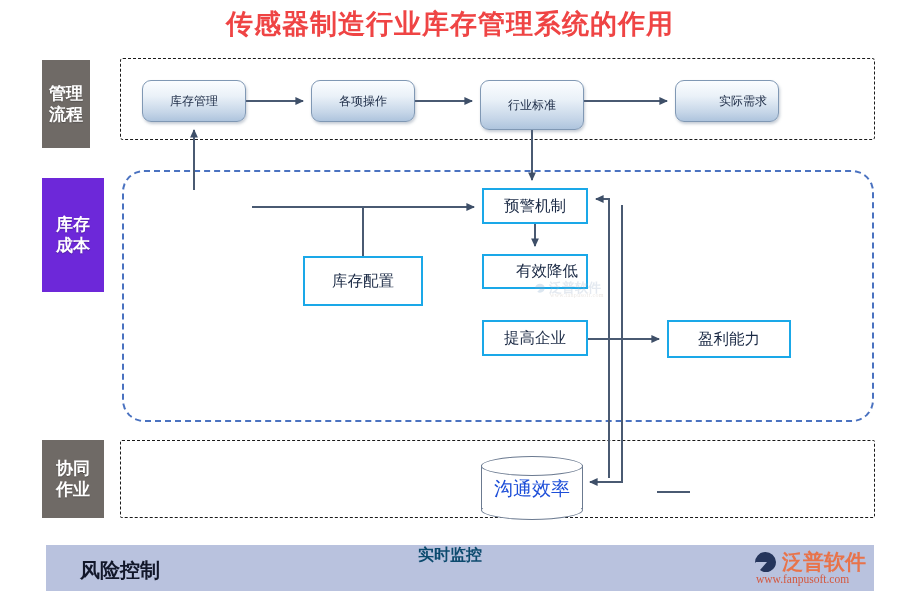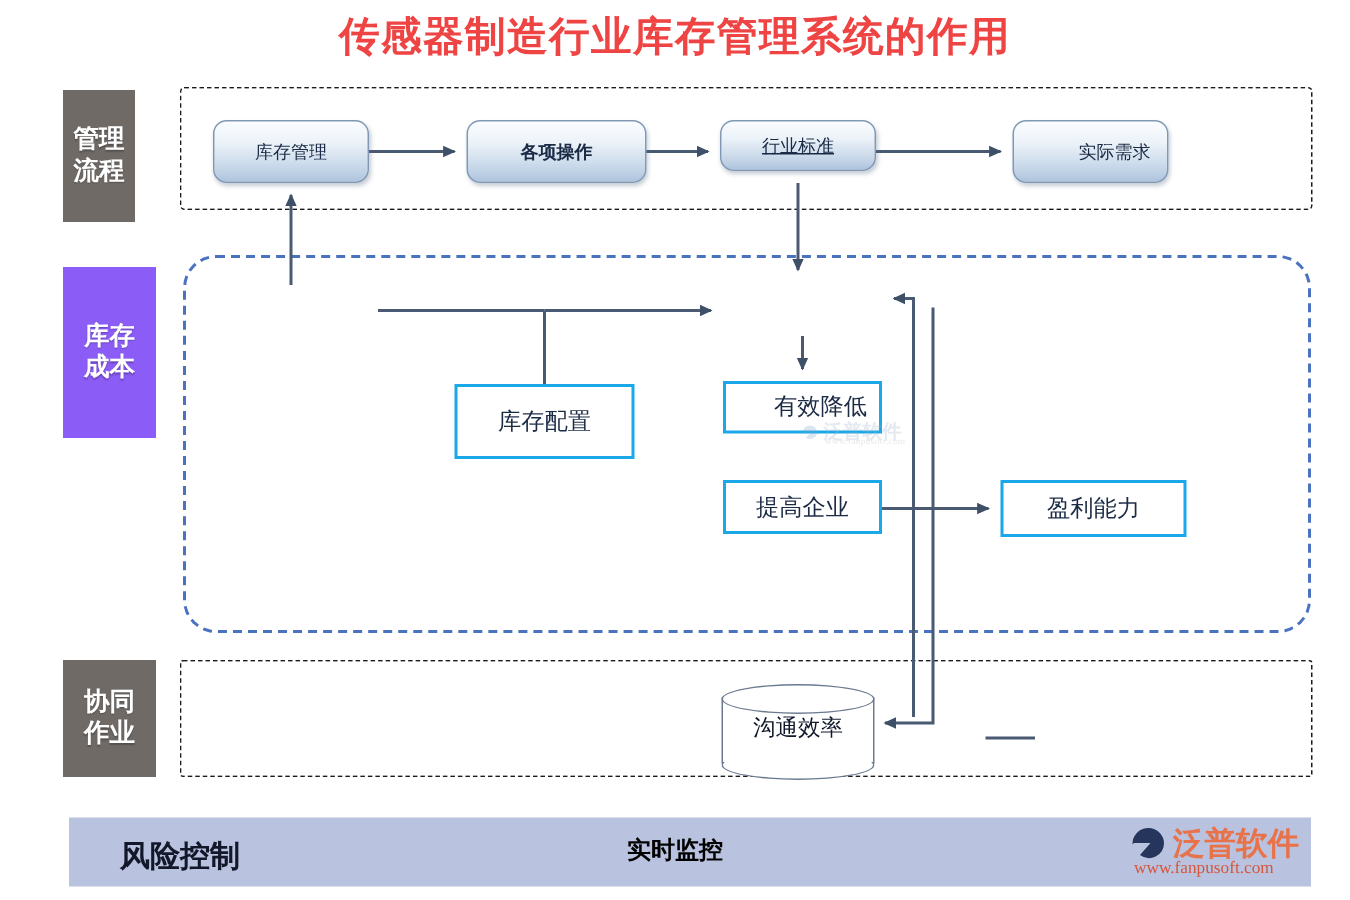--- a/index.html
+++ b/index.html
@@ -28,21 +28,21 @@
     display:flex;align-items:center;justify-content:center;
     text-align:center;
     color:#ffffff;
     font-weight:bold;
     font-size:17px;
     line-height:1.25;
     font-family:"DejaVu Serif","Liberation Serif",serif;
     text-shadow:0 1px 1px rgba(0,0,0,.25);
   }
   .band-gray{background:#6f6a66;}
-  .band-lav{background:#8b5cf6;}
+  .band-lav{background:#6d28d9;}
 
   #band-manage{left:42px;top:60px;width:48px;height:88px;}
   #band-cost{left:42px;top:178px;width:62px;height:114px;}
   #band-collab{left:42px;top:440px;width:62px;height:78px;}
 
   
   .zone{position:absolute;box-sizing:border-box;}
   #zone-top{
     left:120px;top:58px;width:755px;height:82px;
     border:1.6px dashed #1a1a1a;
@@ -65,22 +65,22 @@
     display:flex;align-items:center;justify-content:center;
     background:linear-gradient(to bottom,#fbfdff 0%,#eaf1f8 38%,#c6d6e8 78%,#aec4dd 100%);
     border:1px solid #8098b4;
     border-radius:9px;
     box-shadow:1px 2px 3px rgba(90,110,135,.35);
     font-size:12px;color:#1b2a45;
     font-family:"DejaVu Serif","Liberation Serif",serif;
     white-space:nowrap;
   }
   #p1{left:142px;top:80px;width:104px;height:42px;}
-  #p2{left:311px;top:80px;width:120px;height:42px;font-weight:bold;}
-  #p3{left:480px;top:80px;width:104px;height:34px;text-decoration:underline;}
+  #p2{left:311px;top:80px;width:104px;height:42px;}
+  #p3{left:480px;top:80px;width:104px;height:50px;}
   #p4{left:675px;top:80px;width:104px;height:42px;padding-left:32px;}
 
   
   .cbox{
     position:absolute;box-sizing:border-box;
     display:flex;align-items:center;justify-content:center;
     background:#ffffff;
     border:2.4px solid #1aa8e8;
     font-size:15.5px;color:#1b2a45;
     font-family:"DejaVu Serif","Liberation Serif",serif;
@@ -108,42 +108,42 @@
     background:#ffffff;
   }
   #cyl .cyl-bot{
     position:absolute;left:0;top:44px;width:100px;height:18px;
     border:1.4px solid #6b7a90;border-radius:50%;
     background:#ffffff;
     clip-path:inset(40% 0 0 0);
   }
   #cyl .cyl-label{
     position:absolute;left:0;top:20px;width:102px;
-    text-align:center;font-size:15px;color:#0f172a;
+    text-align:center;font-size:19px;color:#1d4ed8;
     font-family:"DejaVu Serif","Liberation Serif",serif;
     white-space:nowrap;
   }
 
   
   #wires{position:absolute;left:0;top:0;width:900px;height:600px;pointer-events:none;}
 
   
   #footer{
     position:absolute;left:46px;top:545px;width:828px;height:46px;
     background:#b9c2de;
   }
   #footer .f-risk{
     position:absolute;left:34px;top:12px;
     font-size:20px;font-weight:bold;color:#12172a;
     font-family:"DejaVu Serif","Liberation Serif",serif;
     white-space:nowrap;
   }
   #footer .f-monitor{
-    position:absolute;left:372px;top:12px;
-    font-size:16px;font-weight:bold;color:#000000;
+    position:absolute;left:372px;top:0;
+    font-size:16px;font-weight:bold;color:#0c4a6e;
     font-family:"DejaVu Serif","Liberation Serif",serif;
     white-space:nowrap;
   }
 
   
   #logo{position:absolute;left:752px;top:547px;width:142px;height:42px;}
   #logo .mark{position:absolute;left:0;top:4px;width:28px;height:24px;}
   #logo .brand{
     position:absolute;left:30px;top:1px;
     font-size:21px;font-weight:bold;color:#e8734a;
@@ -239,20 +239,21 @@
       <line x1="657" y1="492" x2="690" y2="492"></line>
     </g>
   </svg>
 
   <div class="pbox" id="p1">库存管理</div>
   <div class="pbox" id="p2">各项操作</div>
   <div class="pbox" id="p3">行业标准</div>
   <div class="pbox" id="p4">实际需求</div>
 
   <div class="cbox" id="c-config">库存配置</div>
+  <div class="cbox" id="c-warning">预警机制</div>
   <div class="cbox" id="c-reduce">有效降低</div>
   <div class="cbox" id="c-improve">提高企业</div>
   <div class="cbox" id="c-profit">盈利能力</div>
 
   <div class="wm" id="wm1">
     <svg class="wm-m" viewBox="0 0 24 20">
       <path d="M2,10 A9,9 0 0 1 20,10 A9,9 0 0 1 6,16 L12,10 L3,10 z" fill="#7fa8cc"></path>
     </svg>
     <span class="wm-t">泛普软件</span>
     <span class="wm-u">www.fanpusoft.com</span>

